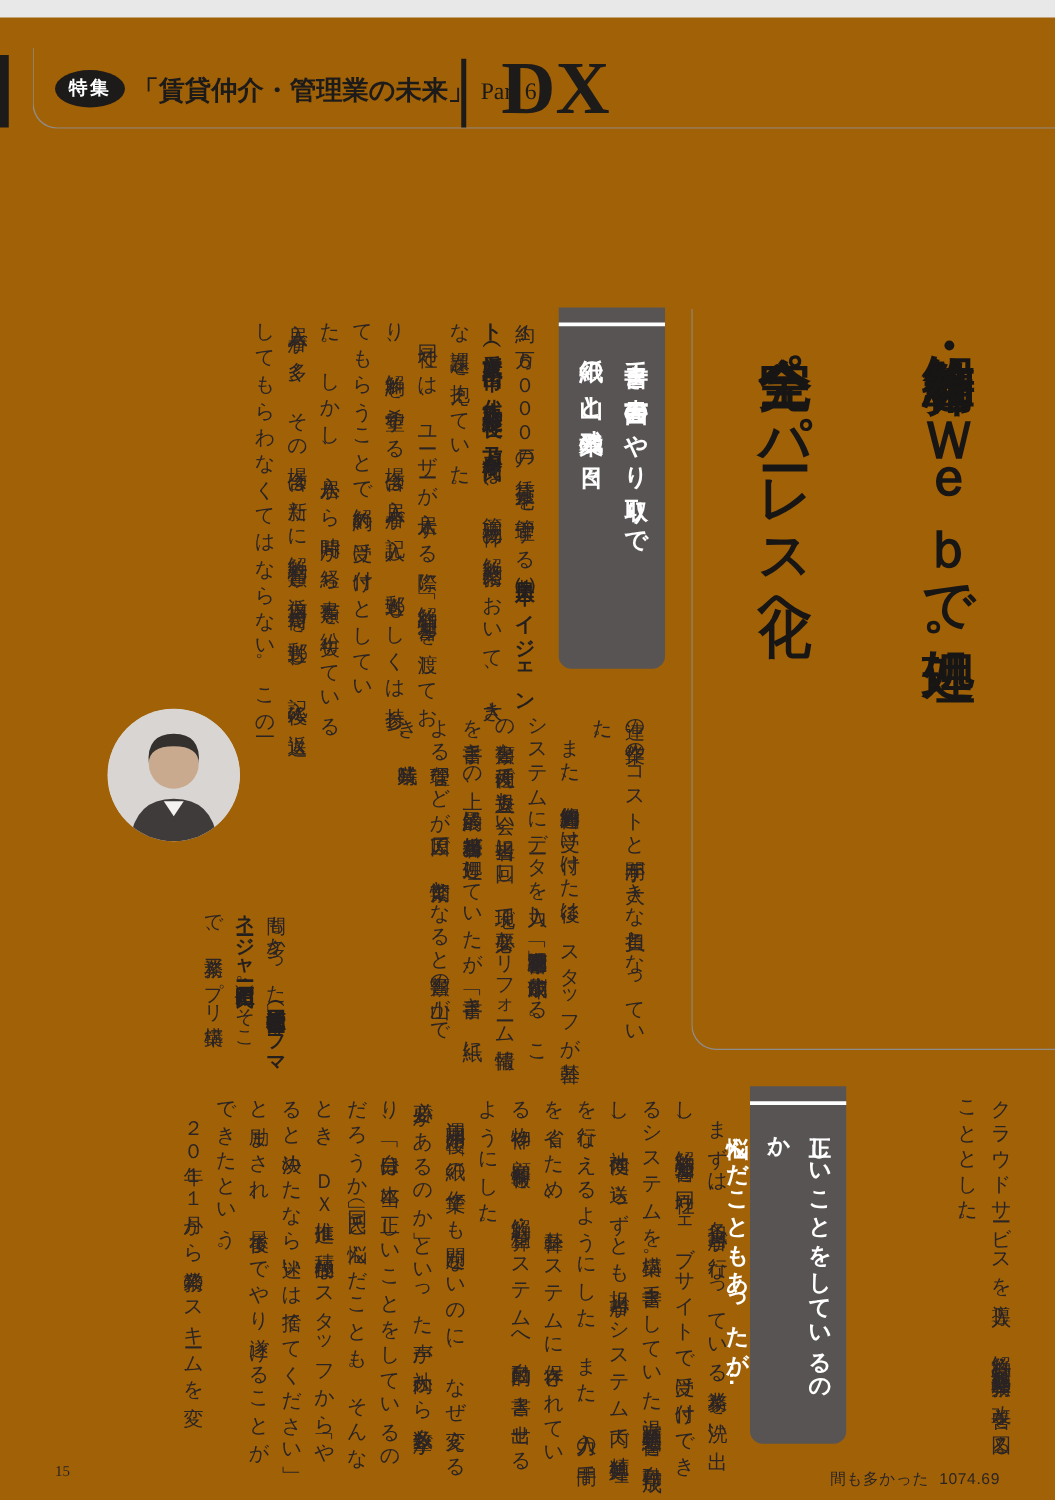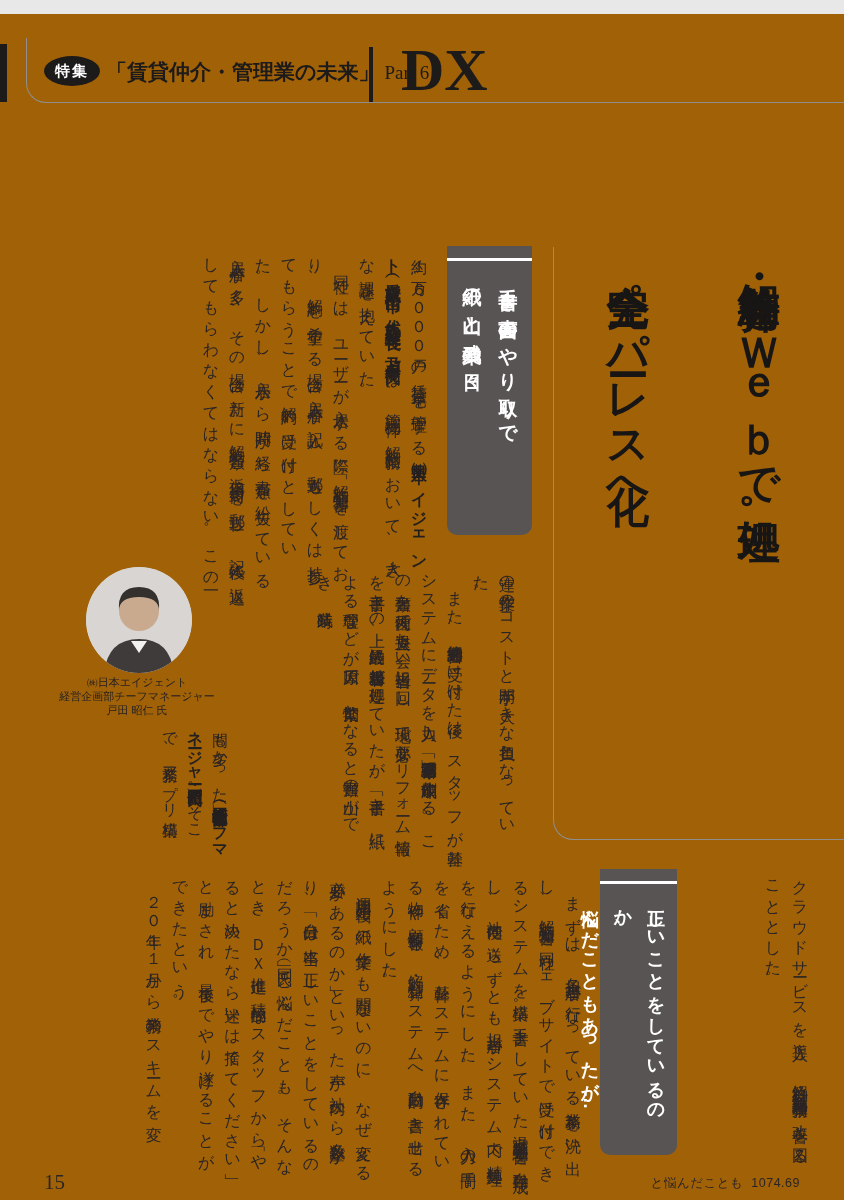--- a/index.html
+++ b/index.html
@@ -57,21 +57,21 @@
   #sec-bot-right{left:728px;top:855px;width:86px;height:308px;font-size:16px;letter-spacing:1.8px;line-height:27px;}
   #sec-bot-main{left:50px;top:855px;width:536px;height:308px;font-size:16px;letter-spacing:2.3px;line-height:26.2px;}
 
   
   #portrait{position:absolute;left:86px;top:553px;width:106px;height:106px;border-radius:50%;overflow:hidden;background:#d7d4d1;}
   #profile-caption{position:absolute;left:37px;top:661px;width:200px;text-align:center;
     font-family:var(--sans);font-size:11px;line-height:14px;color:#262020;}
   #profile-caption div{white-space:nowrap;}
 
   
-  #footer-page-number{position:absolute;left:44px;top:1156px;font-family:var(--serif);font-size:21px;color:var(--ink);}
+  #footer-page-number{position:absolute;left:44px;top:1156px;font-family:var(--serif);font-size:12px;color:var(--ink);}
   #footer-right{position:absolute;right:44px;top:1161px;font-family:var(--sans);font-size:12.5px;color:var(--ink);letter-spacing:0.5px;}
 </style>
 </head>
 <body>
 
 <div id="page">
 
   <div id="edge-tab"></div>
   <div id="rule-top" class="corner-rule"></div>
   <div id="rule-headline" class="corner-rule"></div>
@@ -107,25 +107,20 @@
 
   <div id="portrait">
     <svg width="106" height="106" viewBox="0 0 106 106">
       <circle cx="53" cy="53" r="53" fill="#d8d5d2"></circle>
       <circle cx="53" cy="44" r="20" fill="#c9aa8f"></circle>
       <path d="M33 44 q-2 -24 20 -24 q22 0 20 24 q0 -14 -20 -14 q-20 0 -20 14z" fill="#33302d"></path>
       <path d="M18 106 q4 -34 35 -34 q31 0 35 34z" fill="#3f3b3b"></path>
       <path d="M45 74 h16 l-8 12z" fill="#f4f2f0"></path>
     </svg>
   </div>
-  <div id="profile-caption">
-    <div>㈱日本エイジェント</div>
-    <div>経営企画部チーフマネージャー</div>
-    <div>戸田 昭仁 氏</div>
-  </div>
 
   <div id="sec-mid-left" class="vtext">
     <p><span>間も多かった」</span><span class="em">（同社経営企画部チーフマネージャー・戸田昭仁氏）</span><span>。そこで、業務アプリ構築</span></p>
   </div>
 
   <div id="sec-bot-right" class="vtext">
     <p>クラウドサービスを導入し、解約受付・精算処理業務の改善を図ることとした。</p>
   </div>
 
   <div id="kicker2" class="kicker">
@@ -136,16 +131,16 @@
   </div>
 
   <div id="sec-bot-main" class="vtext">
     <p class="indent">まずは、各担当者が行なっている業務を洗い出し、解約通知書を同社ウェブサイトで受け付けできるシステムを構築。手書きしていた退室精算明細書を自動作成し、社内便で送らずとも担当者がシステム内で精算処理を行なえるようにした。また、入力の手間を省くため、基幹システムに保存されている物件や顧客情報を、解約・精算システムへ自動的に書き出せるようにした。</p>
     <p class="indent">運用開始後、「紙の作業でも問題ないのに、なぜ変える必要があるのか」といった声が社内から多数挙がり、「自分は本当に正しいことをしているのだろうか」（同氏）と悩んだことも。そんなとき、ＤＸ推進に積極的なスタッフから「やると決めたなら迷いは捨ててください」と励まされ、最後までやり遂げることができたという。</p>
     <p class="indent">２０年１１月から業務のスキームを変</p>
   </div>
 
   <div id="footer-page-number">15</div>
   <div id="footer-right">
-    <span>と悩んだことも</span>&nbsp;&nbsp;<span>1074.69</span>
+    <span>間も多かった</span>&nbsp;&nbsp;<span>1074.69</span>
   </div>
 
 </div>
 
 </body></html>

